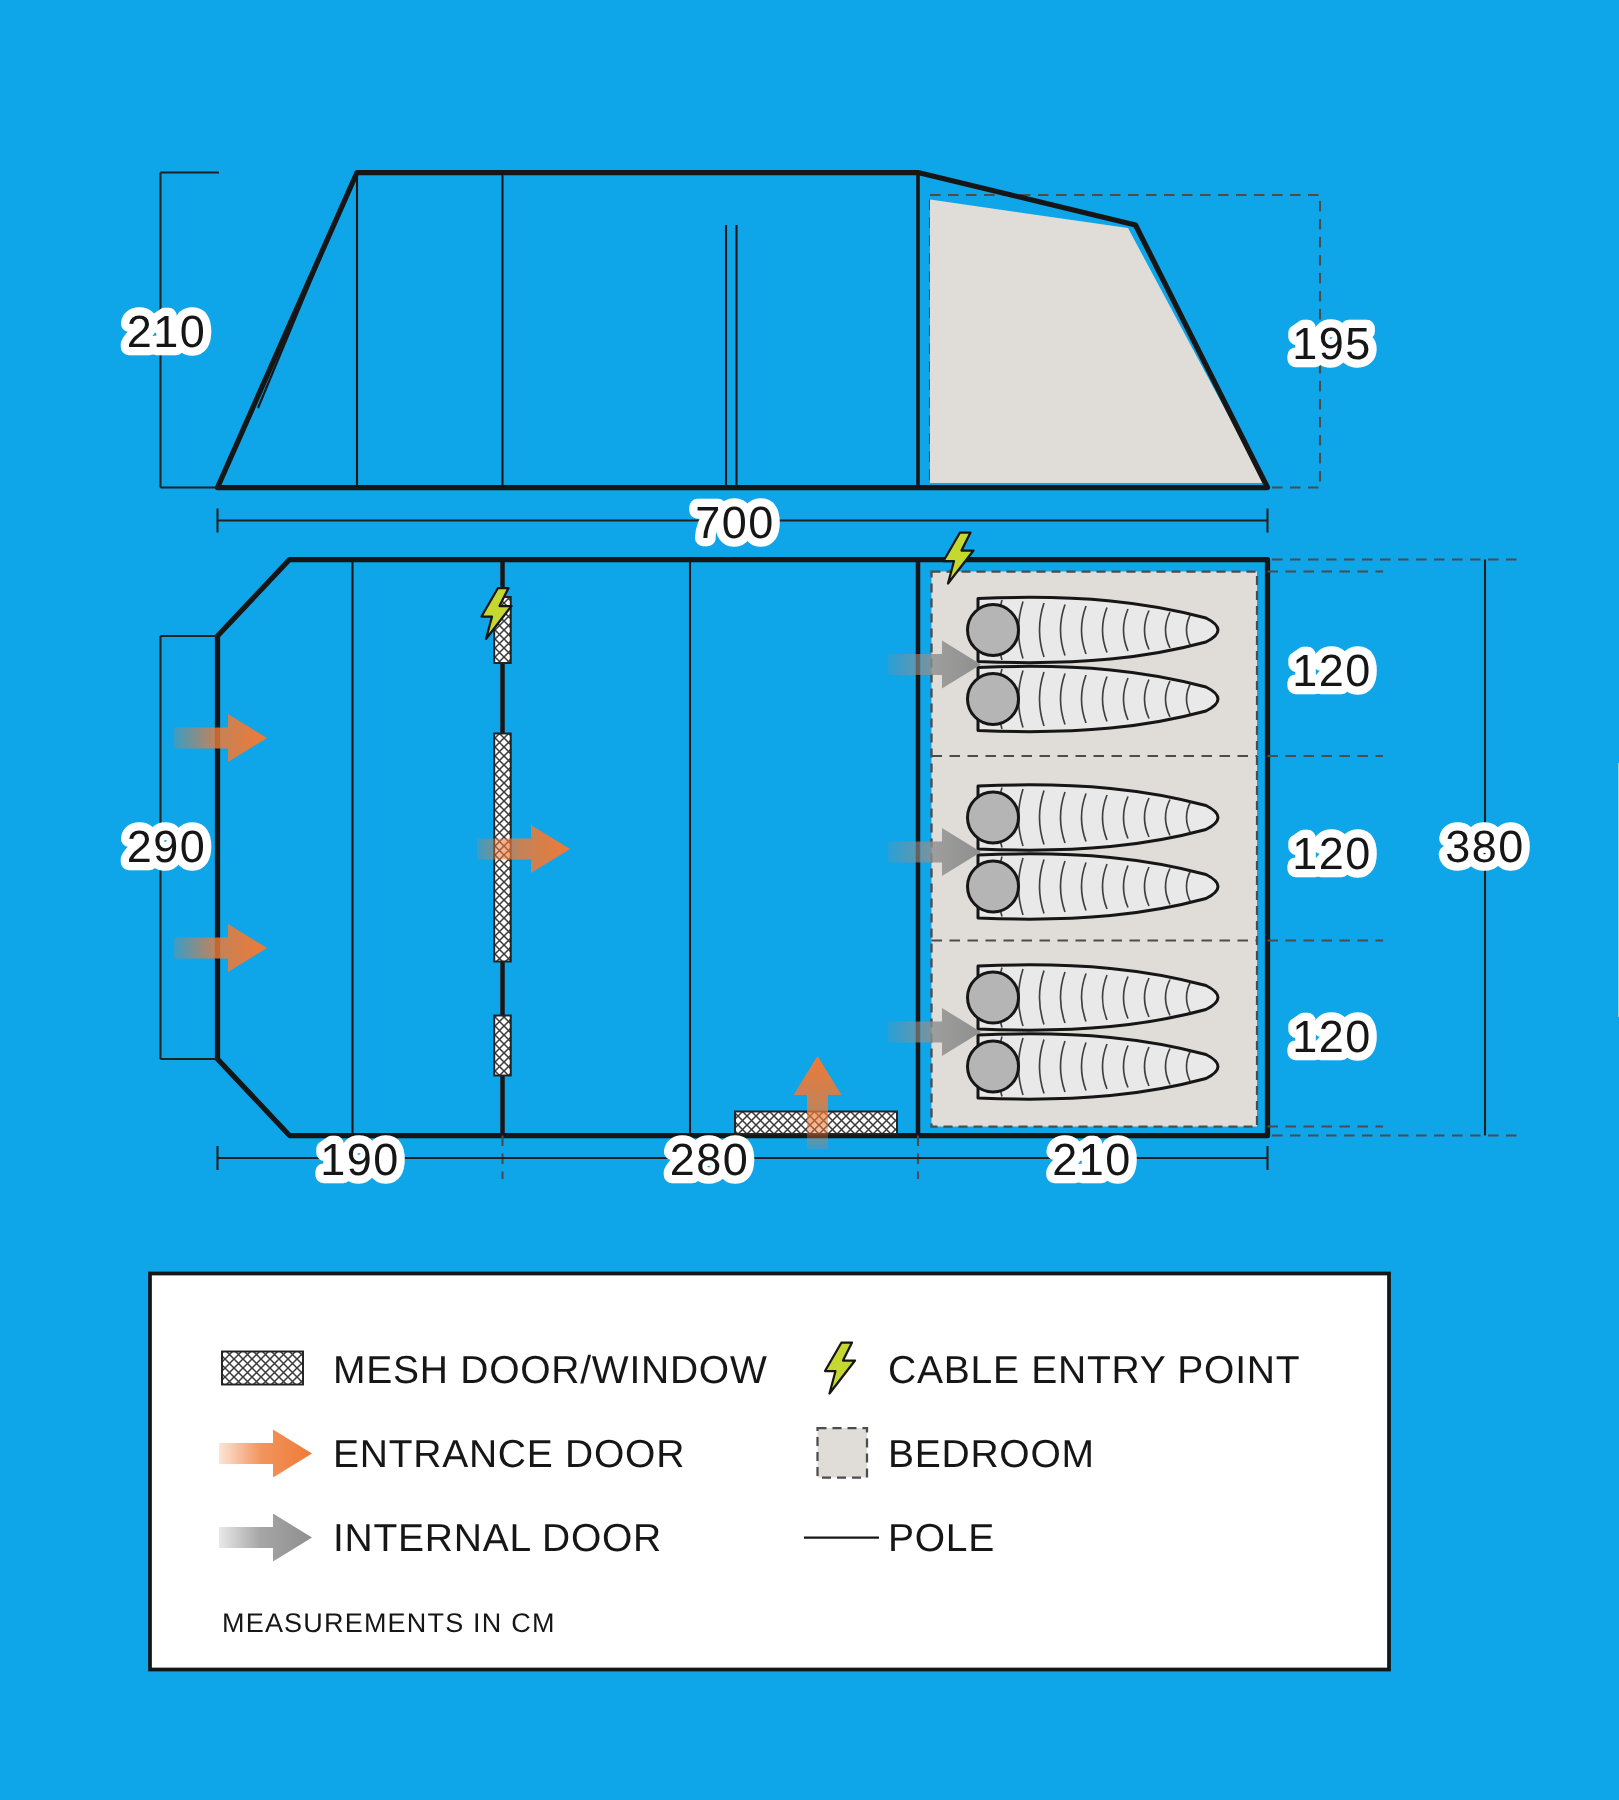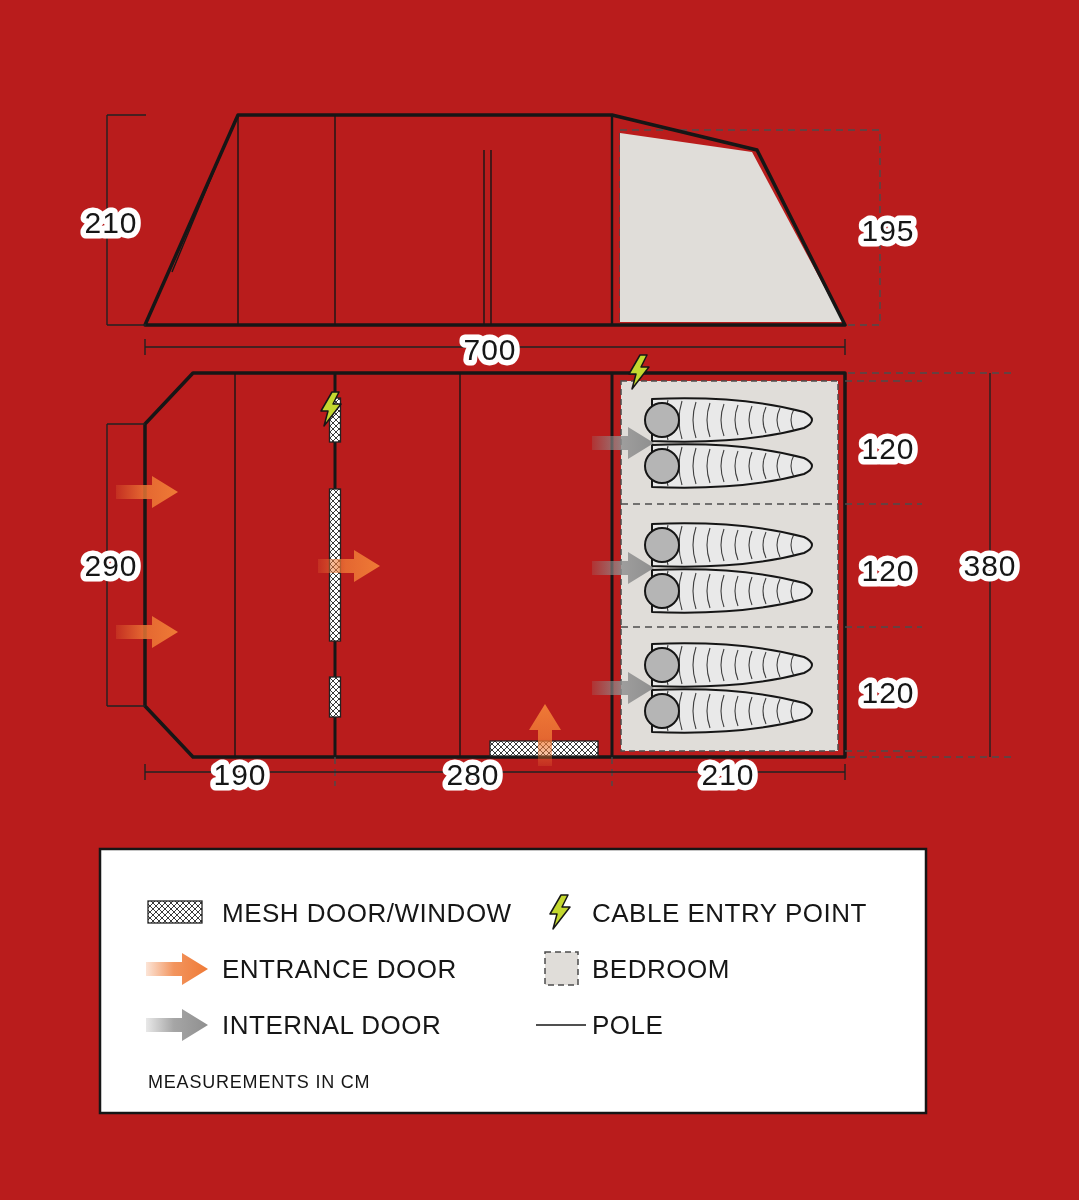--- a/index.html
+++ b/index.html
@@ -1,16 +1,16 @@
 <!DOCTYPE html>
 <html style="--entrance_arrow: #ef7a36; --internal_arrow: #8f8f8f; --cable_bolt: #c4d82f; --bedroom_fill: #e0ddd9; --outline: #161616;"><head>
 <meta charset="utf-8">
 <style>
   html,body{margin:0;padding:0;background:#ffffff;}
-  .stage{position:relative;width:1079px;height:1200px;background:#b91c1c;overflow:hidden;}
+  .stage{position:relative;width:1079px;height:1200px;background:#0ea5e9;overflow:hidden;}
   svg text{font-family:"Liberation Sans","DejaVu Sans",sans-serif;fill:#161616;}
   .dim{font-size:30px;letter-spacing:1px;text-anchor:middle;dominant-baseline:central;
        paint-order:stroke;stroke:#ffffff;stroke-width:11px;stroke-linejoin:round;}
   .leg{font-size:26px;letter-spacing:0.5px;dominant-baseline:central;}
   .note{font-size:18px;letter-spacing:0.8px;dominant-baseline:central;}
   .wall{stroke:var(--outline,#161616);fill:none;stroke-linejoin:round;}
   .thin{stroke:var(--outline,#161616);stroke-width:1.4;}
   .dash{stroke:#4c4c4c;stroke-width:1.4;stroke-dasharray:7 5;fill:none;}
   .dimline{stroke:#222;stroke-width:1.4;fill:none;}
 </style>

